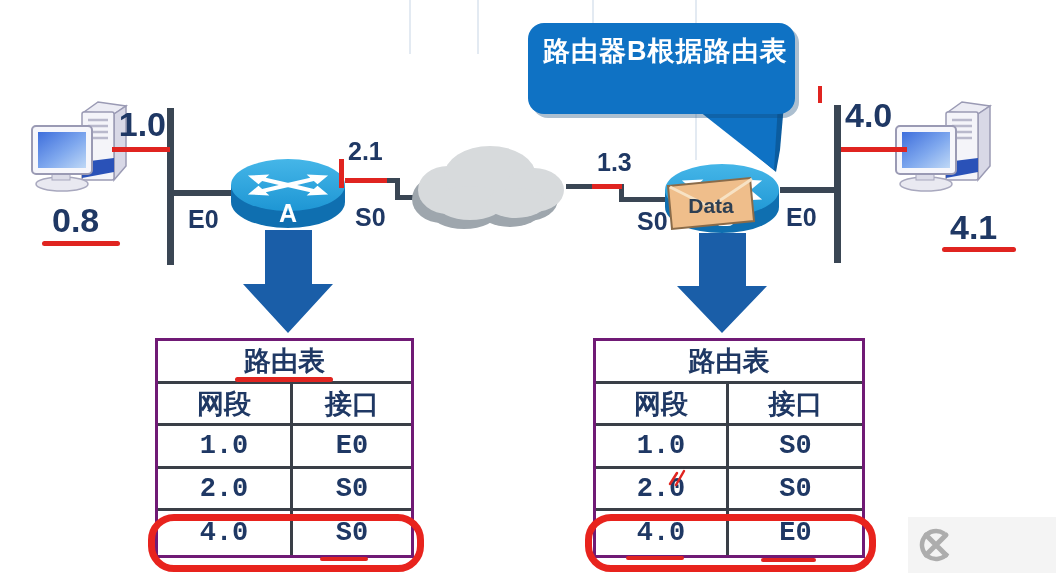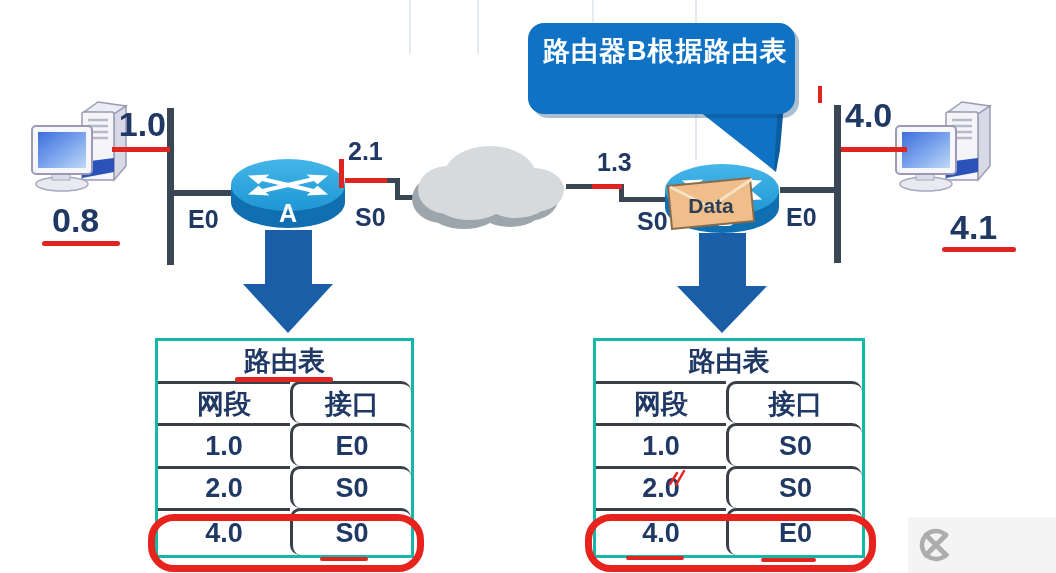--- a/index.html
+++ b/index.html
@@ -27,34 +27,34 @@
     box-shadow:4px 4px 0 rgba(16,72,120,0.35);
     color:#ffffff; font-weight:bold; font-size:27px; line-height:34px;
     padding:11px 0 0 15px; letter-spacing:1px;
   }
   #callout-tail { position:absolute; left:0; top:0; z-index:3; pointer-events:none; }
 
   
   .rtable {
     position:absolute; top:338px; z-index:2;
     display:grid; background:#ffffff;
-    border:3px solid #14b8a6;
+    border:3px solid #701a75;
     grid-template-rows:40px 42px 43px 42px 47px;
-    color:#1F3864; font-weight:bold; font-size:27px;
+    color:#1F3864; font-weight:bold; font-size:27px;font-family:Liberation Mono, monospace;
   }
   .rtable-left  { left:155px; grid-template-columns:132px 121px; }
   .rtable-right { left:593px; grid-template-columns:130px 136px; }
   .t-title {
     grid-column:1 / 3; display:flex; align-items:center; justify-content:center;
   }
   .t-cell {
     display:flex; align-items:center; justify-content:center;
     border-top:3px solid #3a3f47;
   }
-  .t-c2 { border-left:3px solid #3a3f47;border-radius:10px; }
+  .t-c2 { border-left:3px solid #3a3f47; }
 
   
   .red-line { position:absolute; background:#E02420; border-radius:3px; z-index:5; }
   .red-ring {
     position:absolute; border:7px solid #E8231D; border-radius:26px;
     z-index:5; background:transparent;
   }
   #check-20 { position:absolute; left:666px; top:466px; z-index:5; }
 
   

